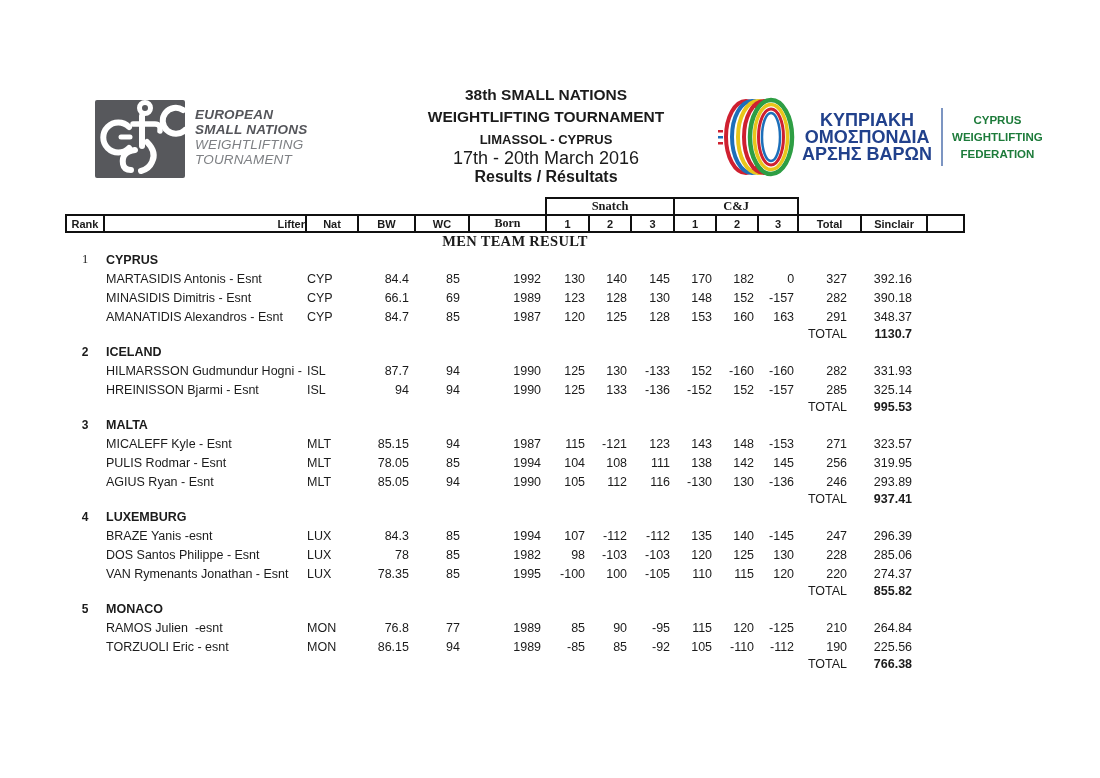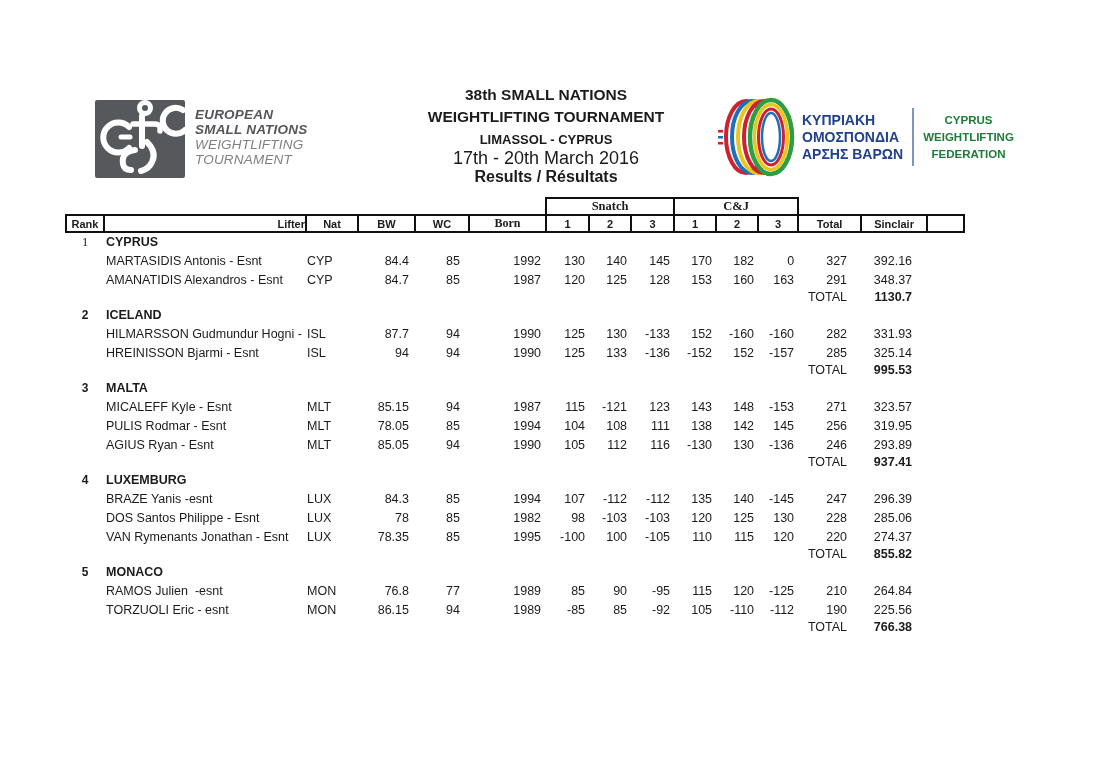--- a/index.html
+++ b/index.html
@@ -18,21 +18,21 @@
 
   
   .title-block { position:absolute; left:346px; top:84px; width:400px; text-align:center; }
   .title-l1, .title-l2 { font-size:15.5px; font-weight:bold; line-height:22px; }
   .title-l3 { font-size:13px; font-weight:bold; line-height:19px; margin-top:2px; }
   .title-l4 { font-size:18px; line-height:19px; }
   .title-l5 { font-size:16px; font-weight:bold; line-height:18px; }
 
   
   .logo-right { position:absolute; left:716px; top:86px; height:102px; display:flex; align-items:center; }
-  .greek-block { margin-left:6px; color:#21418c; font-weight:bold; font-size:14px; line-height:17px; }
+  .greek-block { margin-left:6px; color:#21418c; font-weight:bold; font-size:18px; line-height:17px; text-align:center; }
   .logo-divider { width:2px; height:58px; background:#7c95c2; margin:0 9px; }
   .english-block { color:#1d7b3a; font-weight:bold; font-size:11.5px; line-height:17px; text-align:center; }
 
   
   table.results { position:absolute; left:65px; top:197px; width:898px;
     border-collapse:collapse; table-layout:fixed; }
   td, th { padding:0; margin:0; white-space:nowrap; overflow:visible; font-weight:normal; }
 
   thead .grp-spacer { border:none; }
   thead th.grp {
@@ -164,39 +164,59 @@
       <th class="hcell">3</th>
       <th class="hcell">1</th>
       <th class="hcell">2</th>
       <th class="hcell">3</th>
       <th class="hcell">Total</th>
       <th class="hcell">Sinclair</th>
       <th class="hcell"></th>
     </tr>
   </thead>
   <tbody id="results-tbody">
+      <tr class="section-row">
+        <td class="section-title" colspan="15">MEN TEAM RESULT</td>
+      </tr>
       <tr class="team-row">
         <td class="rank-cell serif-rank">1</td>
         <td class="team-name" colspan="14">CYPRUS</td>
       </tr>
       <tr class="lifter-row">
         <td></td>
         <td class="cell-name">MARTASIDIS Antonis - Esnt</td>
         <td class="cell-nat">CYP</td>
         <td class="num pr6">84.4</td>
         <td class="num pr9">85</td>
         <td class="num pr5">1992</td>
         <td class="num pr4">130</td>
         <td class="num pr4">140</td>
         <td class="num pr4">145</td>
         <td class="num pr4">170</td>
         <td class="num pr4">182</td>
         <td class="num pr4">0</td>
         <td class="num pr14">327</td>
         <td class="num pr15">392.16</td>
+        <td></td>
+      </tr>
+      <tr class="lifter-row">
+        <td></td>
+        <td class="cell-name">MINASIDIS Dimitris - Esnt</td>
+        <td class="cell-nat">CYP</td>
+        <td class="num pr6">66.1</td>
+        <td class="num pr9">69</td>
+        <td class="num pr5">1989</td>
+        <td class="num pr4">123</td>
+        <td class="num pr4">128</td>
+        <td class="num pr4">130</td>
+        <td class="num pr4">148</td>
+        <td class="num pr4">152</td>
+        <td class="num pr4">-157</td>
+        <td class="num pr14">282</td>
+        <td class="num pr15">390.18</td>
         <td></td>
       </tr>
       <tr class="lifter-row">
         <td></td>
         <td class="cell-name">AMANATIDIS Alexandros - Esnt</td>
         <td class="cell-nat">CYP</td>
         <td class="num pr6">84.7</td>
         <td class="num pr9">85</td>
         <td class="num pr5">1987</td>
         <td class="num pr4">120</td>

